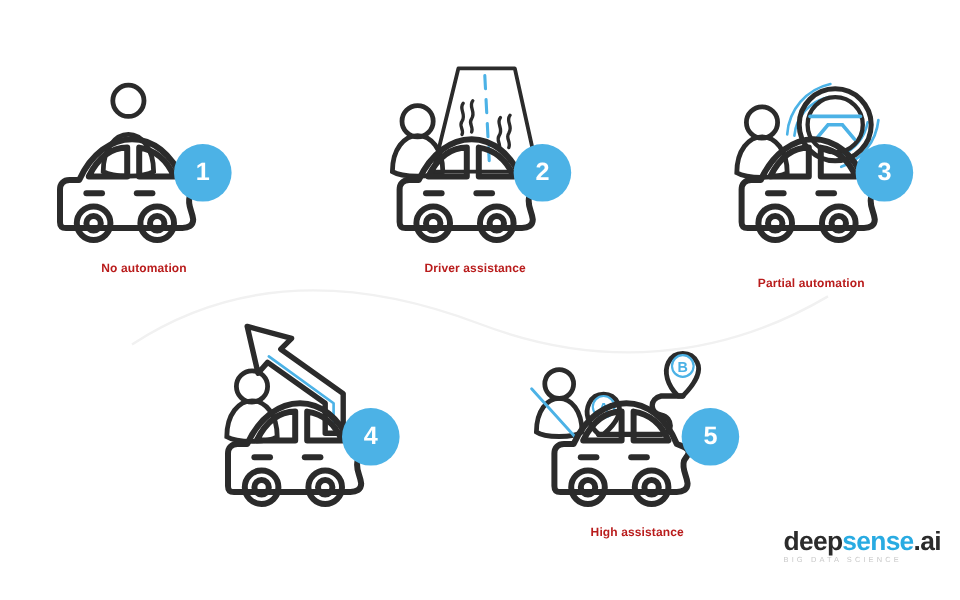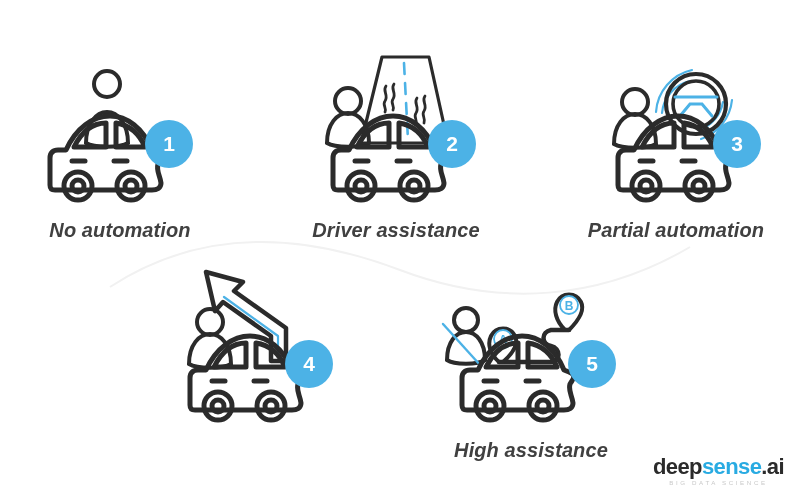--- a/index.html
+++ b/index.html
@@ -50,54 +50,53 @@
     border-radius: 50%;
     background: #4cb2e6;
     color: #ffffff;
     font-size: 21px;
     font-weight: bold;
     line-height: 48px;
     text-align: center;
     letter-spacing: 0px;
   }
   .stage-label {
-    font-size: 20px;
+    font-size: 10px;
     font-weight: bold;
-    color: #404040;
+    color: #b91c1c;
     letter-spacing: 0.1px;
     white-space: nowrap;
-    font-style: italic;
   }
 
   
   #stage-1 { left: 0px;   top: 40px; }
   #stage-2 { left: 276px; top: 40px; }
   #stage-3 { left: 556px; top: 40px; }
   
   #stage-4 { left: 128px; top: 260px; }
   #stage-5 { left: 411px; top: 260px; }
 
   #stage-1 .stage-label { margin-top: 4px; }
   #stage-2 .stage-label { margin-top: 4px; }
-  #stage-3 .stage-label { margin-top: 4px; }
+  #stage-3 .stage-label { margin-top: 16px; }
   #stage-4 .stage-label { margin-top: 4px; }
   #stage-5 .stage-label { margin-top: 4px; }
 
   
   #stage-1 .badge { left: 145px; top: 80px; }
   #stage-2 .badge { left: 152px; top: 80px; }
   #stage-3 .badge { left: 157px; top: 80px; }
   #stage-4 .badge { left: 157px; top: 80px; }
   #stage-5 .badge { left: 157px; top: 80px; }
 
   .logo {
     position: absolute;
     right: 16px;
-    bottom: 14px;
-    text-align: center;
+    bottom: 30px;
+    text-align: left;
     line-height: 1;
   }
   .logo-word {
     font-size: 22px;
     font-weight: bold;
     letter-spacing: -0.6px;
   }
   .logo-deep  { color: #2b2b2b; }
   .logo-sense { color: #29abe2; }
   .logo-ai    { color: #2b2b2b; }

